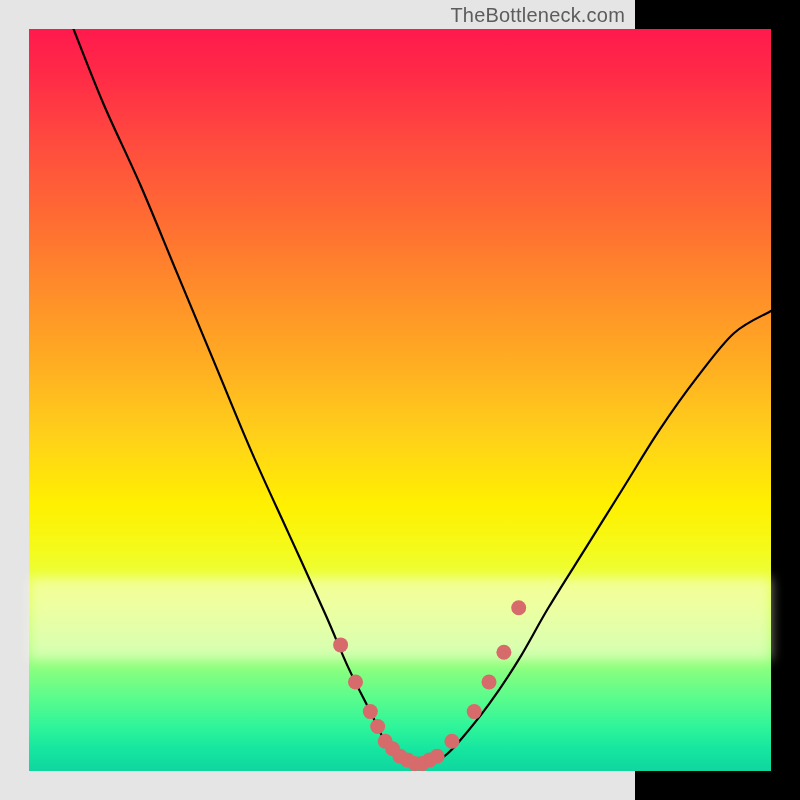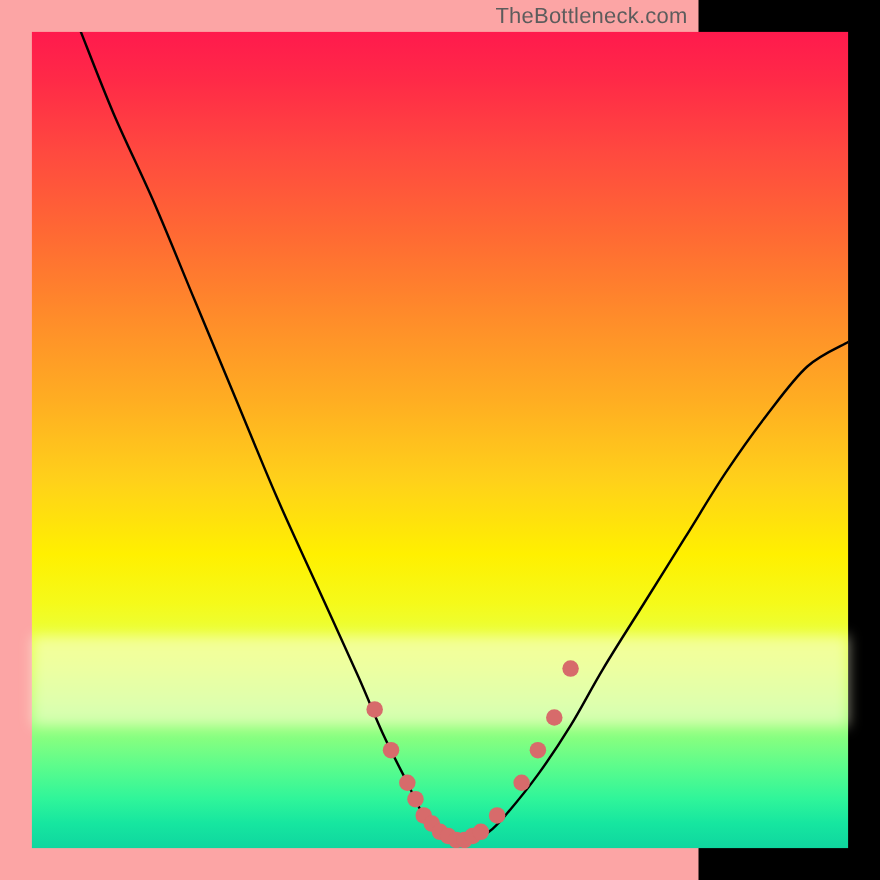--- a/index.html
+++ b/index.html
@@ -8,21 +8,21 @@
     width: 800px;
     height: 800px;
     overflow: hidden;
     background: #000;
     font-family: Arial, Helvetica, sans-serif;
   }
   .frame {
     position: relative;
     width: 635px;
     height: 800px;
-    background: #fca5a5;
+    background: #e5e5e5;
   }
   .plot {
     position: absolute;
     left: 29px;
     top: 29px;
     width: 742px;
     height: 742px;
     
     background: linear-gradient(
       to bottom,

